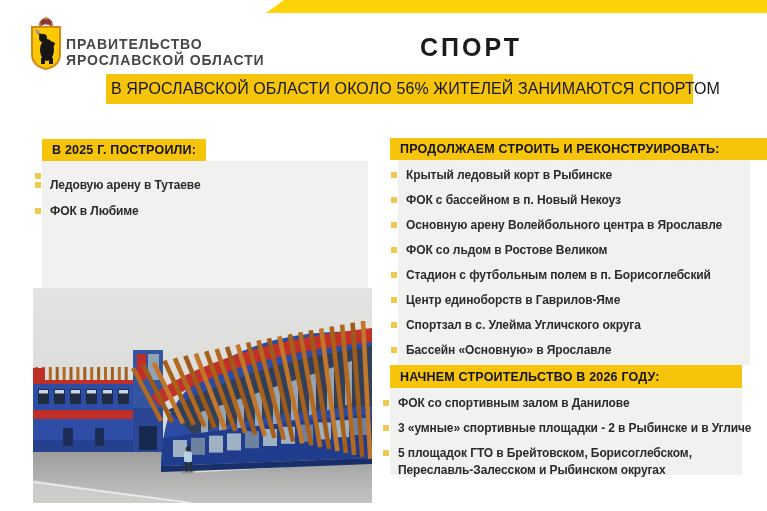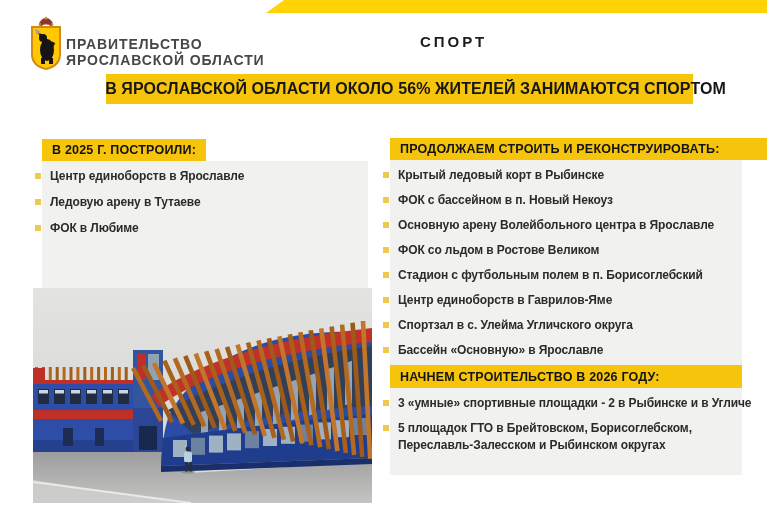--- a/index.html
+++ b/index.html
@@ -17,39 +17,39 @@
   }
   
   .logo { position:absolute; left:27px; top:16px; width:38px; height:60px; }
   .org {
     position:absolute; left:66px; top:36px;
     font-size:14px; font-weight:600; color:#474747; letter-spacing:0.9px;
     line-height:16px; text-transform:uppercase;
   }
   .title {
     position:absolute; left:420px; top:33px;
-    font-size:15px; font-weight:700; color:#1b1b1b; letter-spacing:3px;
+    font-size:25px; font-weight:700; color:#1b1b1b; letter-spacing:3px;
   }
   .banner {
     position:absolute; left:106px; top:74px; width:587px; height:30px;
     background:#F6C40A; color:#171717;
     display:flex; align-items:center; justify-content:center;
-    font-size:16px; font-weight:700; letter-spacing:0.1px; white-space:nowrap;padding-left:32px;
+    font-size:16px; font-weight:400; letter-spacing:0.1px; white-space:nowrap;padding-left:32px;
   }
   .sec-header {
     position:absolute; background:#F6C40A; color:#141414;
     font-size:12.5px; font-weight:700; letter-spacing:0.2px;
     display:flex; align-items:center; padding:0 10px; white-space:nowrap;
   }
   #hdr-left   { left:42px;  top:139px; height:22px; }
   #hdr-right1 { left:390px; top:138px; width:383px; height:22px; }
   #hdr-right2 { left:390px; top:365px; width:352px; height:23px; }
   .panel { position:absolute; background:#F1F1EF; }
   #panel-left   { left:42px;  top:161px; width:326px; height:129px; }
-  #panel-right1 { left:390px; top:160px; width:352px; height:205px; }
+  #panel-right1 { left:398px; top:160px; width:352px; height:205px; }
   #panel-right2 { left:390px; top:388px; width:352px; height:87px; }
   .blist { list-style:none; padding:7px 6px 0 8px; }
   .blist li {
     position:relative; margin-bottom:8px; line-height:17px;
     font-size:12px; font-weight:700; color:#2b2b2b; letter-spacing:-0.1px;
   }
   #panel-left .blist li { margin-bottom:9px; }
   .blist li .txt { white-space:pre; display:inline-block; }
   .blist li .sq {
     position:absolute; left:-15px; top:5px; width:6px; height:6px;
@@ -95,21 +95,20 @@
     <div>ЯРОСЛАВСКОЙ ОБЛАСТИ</div>
   </div>
 
   <div class="title">СПОРТ</div>
 
   <div class="banner">В ЯРОСЛАВСКОЙ ОБЛАСТИ ОКОЛО 56% ЖИТЕЛЕЙ ЗАНИМАЮТСЯ СПОРТОМ</div>
 
   <div class="sec-header" id="hdr-left">В 2025 Г. ПОСТРОИЛИ:</div>
   <div class="panel" id="panel-left">
     <ul class="blist">
-        <li><span class="sq"></span><span class="txt">Центр единоборств в Ярославле</span></li>
         <li><span class="sq"></span></li>
         <li><span class="sq"></span><span class="txt">Ледовую арену в Тутаеве</span></li>
         <li><span class="sq"></span><span class="txt">ФОК в Любиме</span></li>
       </ul>
   </div>
 
   <div class="sec-header" id="hdr-right1">ПРОДОЛЖАЕМ СТРОИТЬ И РЕКОНСТРУИРОВАТЬ:</div>
   <div class="panel" id="panel-right1">
     <ul class="blist">
         <li><span class="sq"></span><span class="txt">Крытый ледовый корт в Рыбинске</span></li>
@@ -119,20 +118,21 @@
         <li><span class="sq"></span><span class="txt">Стадион с футбольным полем в п. Борисоглебский</span></li>
         <li><span class="sq"></span><span class="txt">Центр единоборств в Гаврилов-Яме</span></li>
         <li><span class="sq"></span><span class="txt">Спортзал в с. Улейма Угличского округа</span></li>
         <li><span class="sq"></span><span class="txt">Бассейн «Основную» в Ярославле</span></li>
       </ul>
   </div>
 
   <div class="sec-header" id="hdr-right2">НАЧНЕМ СТРОИТЕЛЬСТВО В 2026 ГОДУ:</div>
   <div class="panel" id="panel-right2">
     <ul class="blist">
+        <li><span class="sq"></span><span class="txt">ФОК со спортивным залом в Данилове</span></li>
         <li><span class="sq"></span><span class="txt">3 «умные» спортивные площадки - 2 в Рыбинске и в Угличе</span></li>
         <li><span class="sq"></span><span class="txt">5 площадок ГТО в Брейтовском, Борисоглебском,
 Переславль-Залесском и Рыбинском округах</span></li>
       </ul>
   </div>
 
   <div class="photo">
     <svg width="339" height="215" viewBox="0 0 339 215">
       <defs>
         <linearGradient id="skyg" x1="0" y1="0" x2="0" y2="1">

